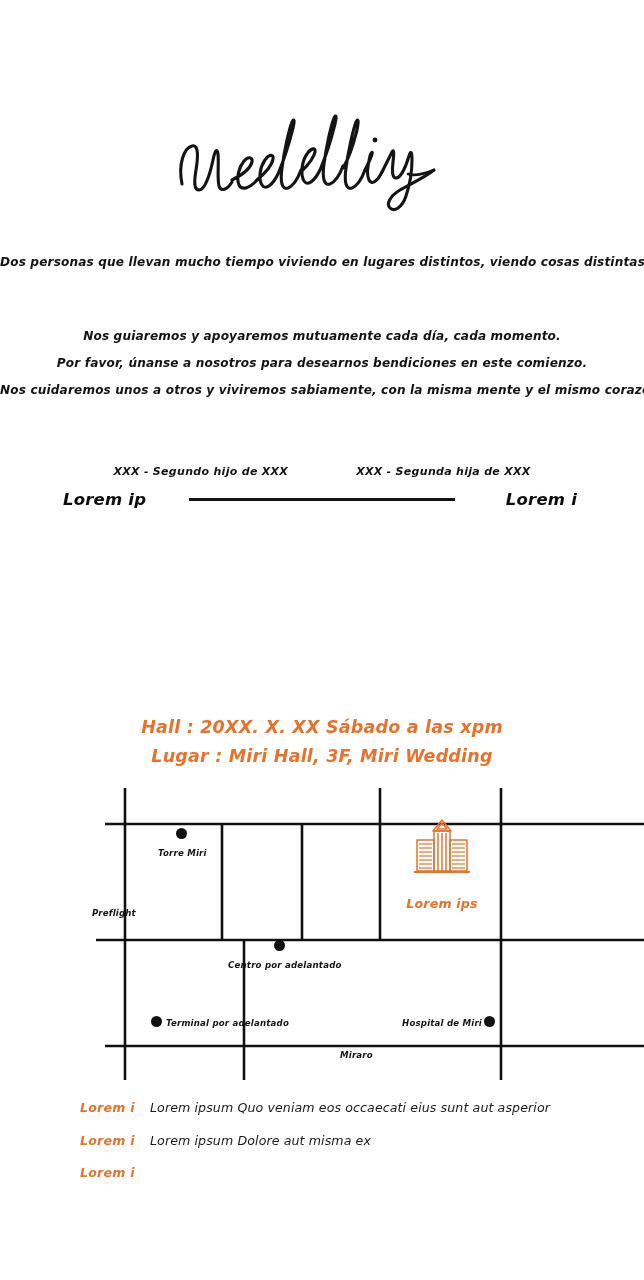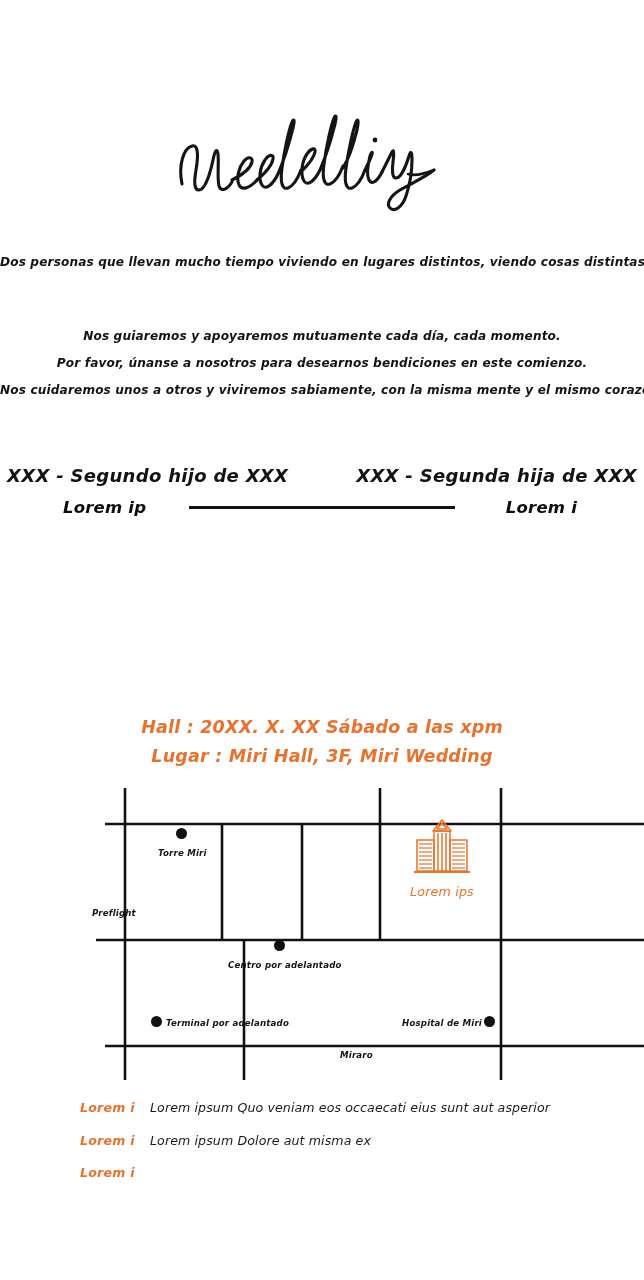--- a/index.html
+++ b/index.html
@@ -64,21 +64,21 @@
     top: 465px;
     left: 0;
     width: 644px;
   }
   .parents-row {
     display: flex;
     justify-content: center;
     gap: 68px;
     font-family: "DejaVu Sans", sans-serif;
     font-style: italic;
-    font-size: 18px;
+    font-size: 11px;
     font-weight: 600;
     color: #131313;
     letter-spacing: 0.3px;
   }
   .couple-row {
     margin-top: 12px;
     display: flex;
     align-items: center;
     justify-content: center;
   }
@@ -148,25 +148,25 @@
   }
 
   .venue-badge {
     position: absolute;
     left: 403px;
     top: 28px;
     width: 78px;
     text-align: center;
   }
   .venue-name {
-    margin-top: 2px;
+    margin-top: 14px;
     font-family: "DejaVu Sans", sans-serif;
     font-style: italic;
     font-size: 12.6px;
-    font-weight: 400;
+    font-weight: 700;
     color: #e8722c;
     letter-spacing: 0.2px;
     white-space: nowrap;
   }
 
   
   .notes {
     position: absolute;
     top: 1098px;
     left: 80px;

